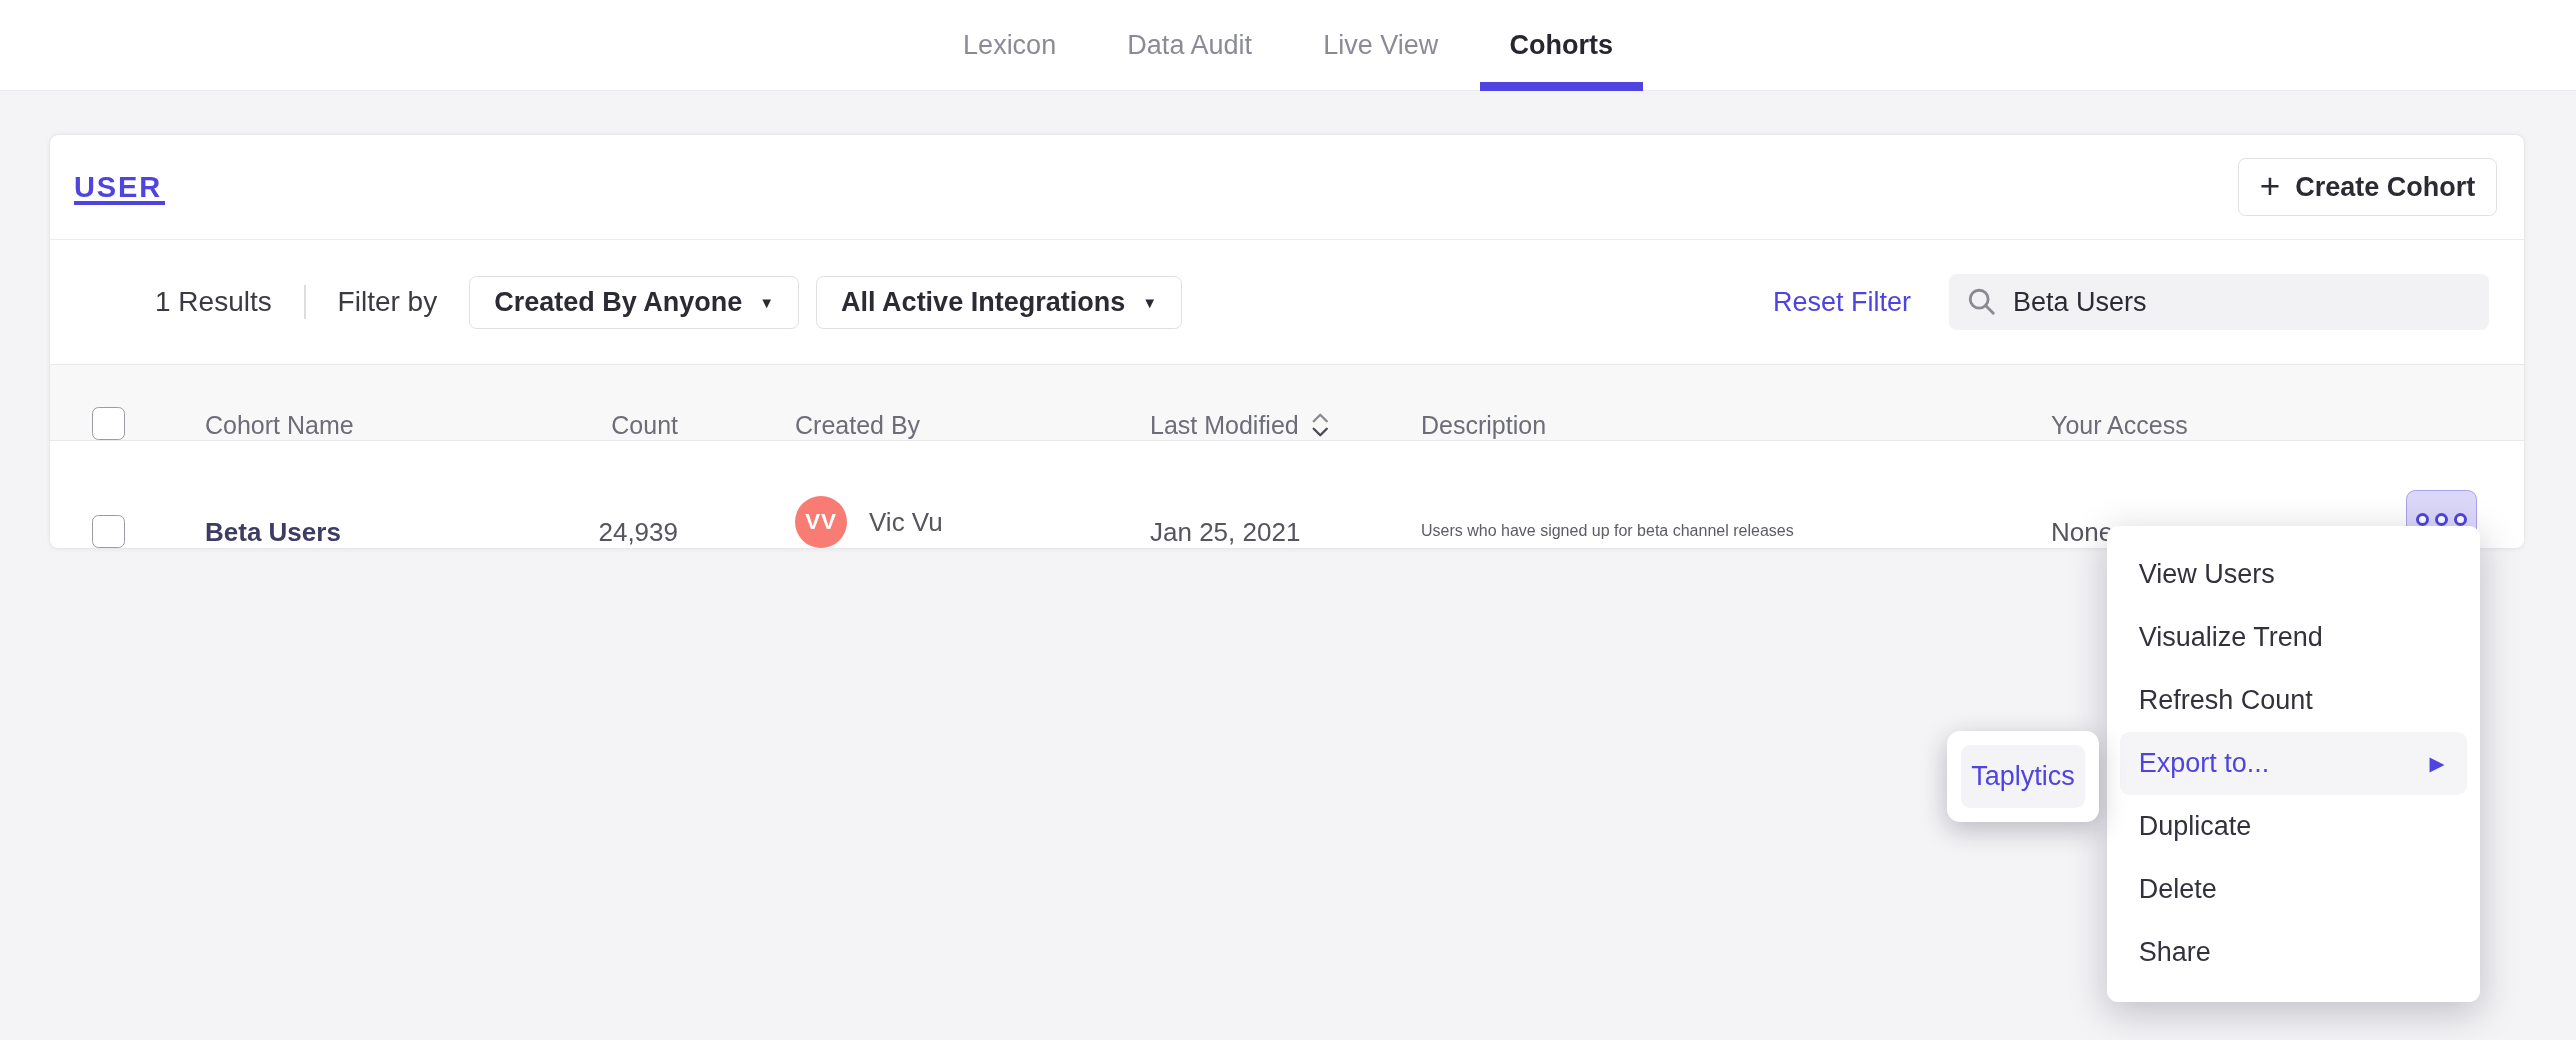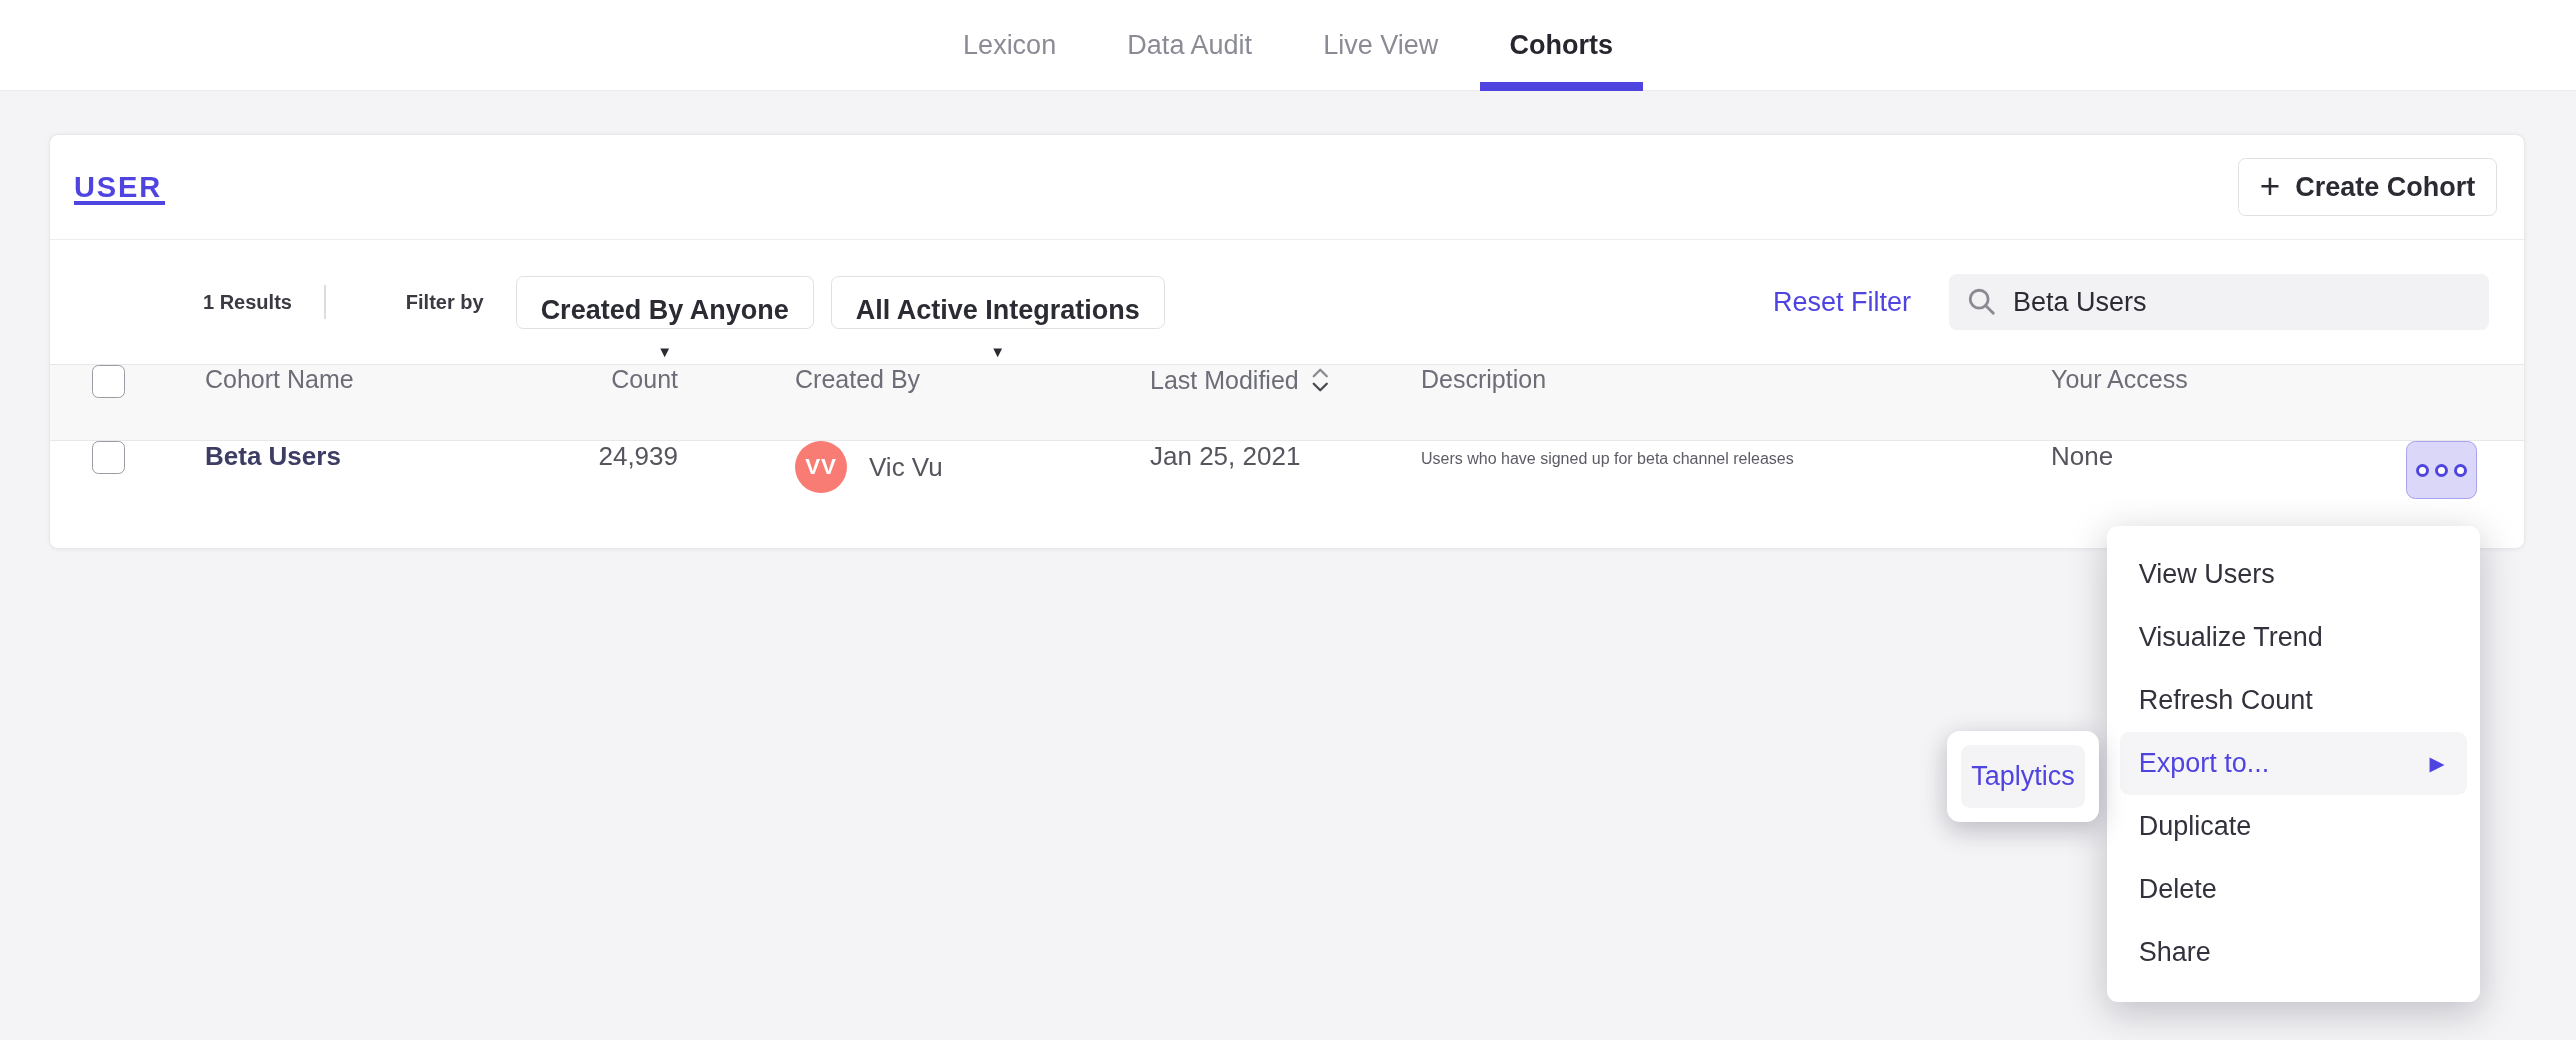--- a/index.html
+++ b/index.html
@@ -58,44 +58,44 @@
     gap:15px;background:#fff;border:1.9px solid #e0e0e4;border-radius:7.5px;
     font-family:inherit;font-size:27px;font-weight:bold;color:var(--dark);cursor:pointer;
   }
   .plus-glyph{font-size:35px;font-weight:normal;line-height:1;margin-top:-2.8px;}
 
   
   .filter-row{
     height:124px;display:flex;align-items:center;padding:0 35px 0 105px;
   }
   .results-label{font-size:27px;font-weight:bold;color:#39394 2;}
-  .results-label,.filterby-label{font-size:20px;font-weight:bold;color:#3a3a43;margin-left:48px;}
+  .results-label,.filterby-label{font-size:28px;font-weight:normal;color:#3a3a43;}
   .vdivider{width:1.9px;height:34px;background:#dddde1;margin:0 32px;}
   .filterby-label{margin-right:32px;}
   .dropdown{
-    height:53px;display:flex;align-items:center;gap:17px;padding:18px 24px;
+    height:53px;display:flex;align-items:center;gap:17px;padding:4px 24px;
     background:#fff;border:1.9px solid #e0e0e4;border-radius:7.5px;cursor:pointer;
-    font-family:inherit;font-size:27px;font-weight:bold;color:var(--dark);flex-direction:column;
+    font-family:inherit;font-size:27px;font-weight:bold;color:var(--dark);
   }
   .dropdown + .dropdown{margin-left:17px;}
   .caret{font-size:15px;line-height:1;margin-top:1.9px;}
   .flex-spacer{flex:1;}
   .reset-link{font-size:27px;color:var(--accent);cursor:pointer;margin-right:38px;white-space:nowrap;}
   .searchbox{
     width:540px;height:56px;background:#f2f2f4;border-radius:7.5px;
     display:flex;align-items:center;padding:0 17px;
   }
   .searchbox svg{flex:0 0 auto;margin-right:15px;}
   .searchbox input{
     flex:1;border:none;background:transparent;outline:none;
     font-family:inherit;font-size:27px;color:var(--dark);
   }
 
   
-  .thead,.trow{display:flex;align-items:flex-start;}
+  .thead,.trow{display:flex;align-items:flex-end;}
   .thead{
     height:77px;background:#f8f8f9;border-top:0.9px solid var(--card-border);
     border-bottom:0.9px solid var(--card-border);font-size:25px;color:var(--head-gray);
   }
   .trow{height:107px;background:#fff;font-size:26px;color:var(--row-gray);}
   .c0{width:155px;padding-left:42px;}
   .c1{width:355px;}
   .c2{width:235px;text-align:right;padding-right:117px;}
   .c3{width:355px;display:flex;align-items:center;}
   .c4{width:271px;display:flex;align-items:center;gap:11.2px;}

